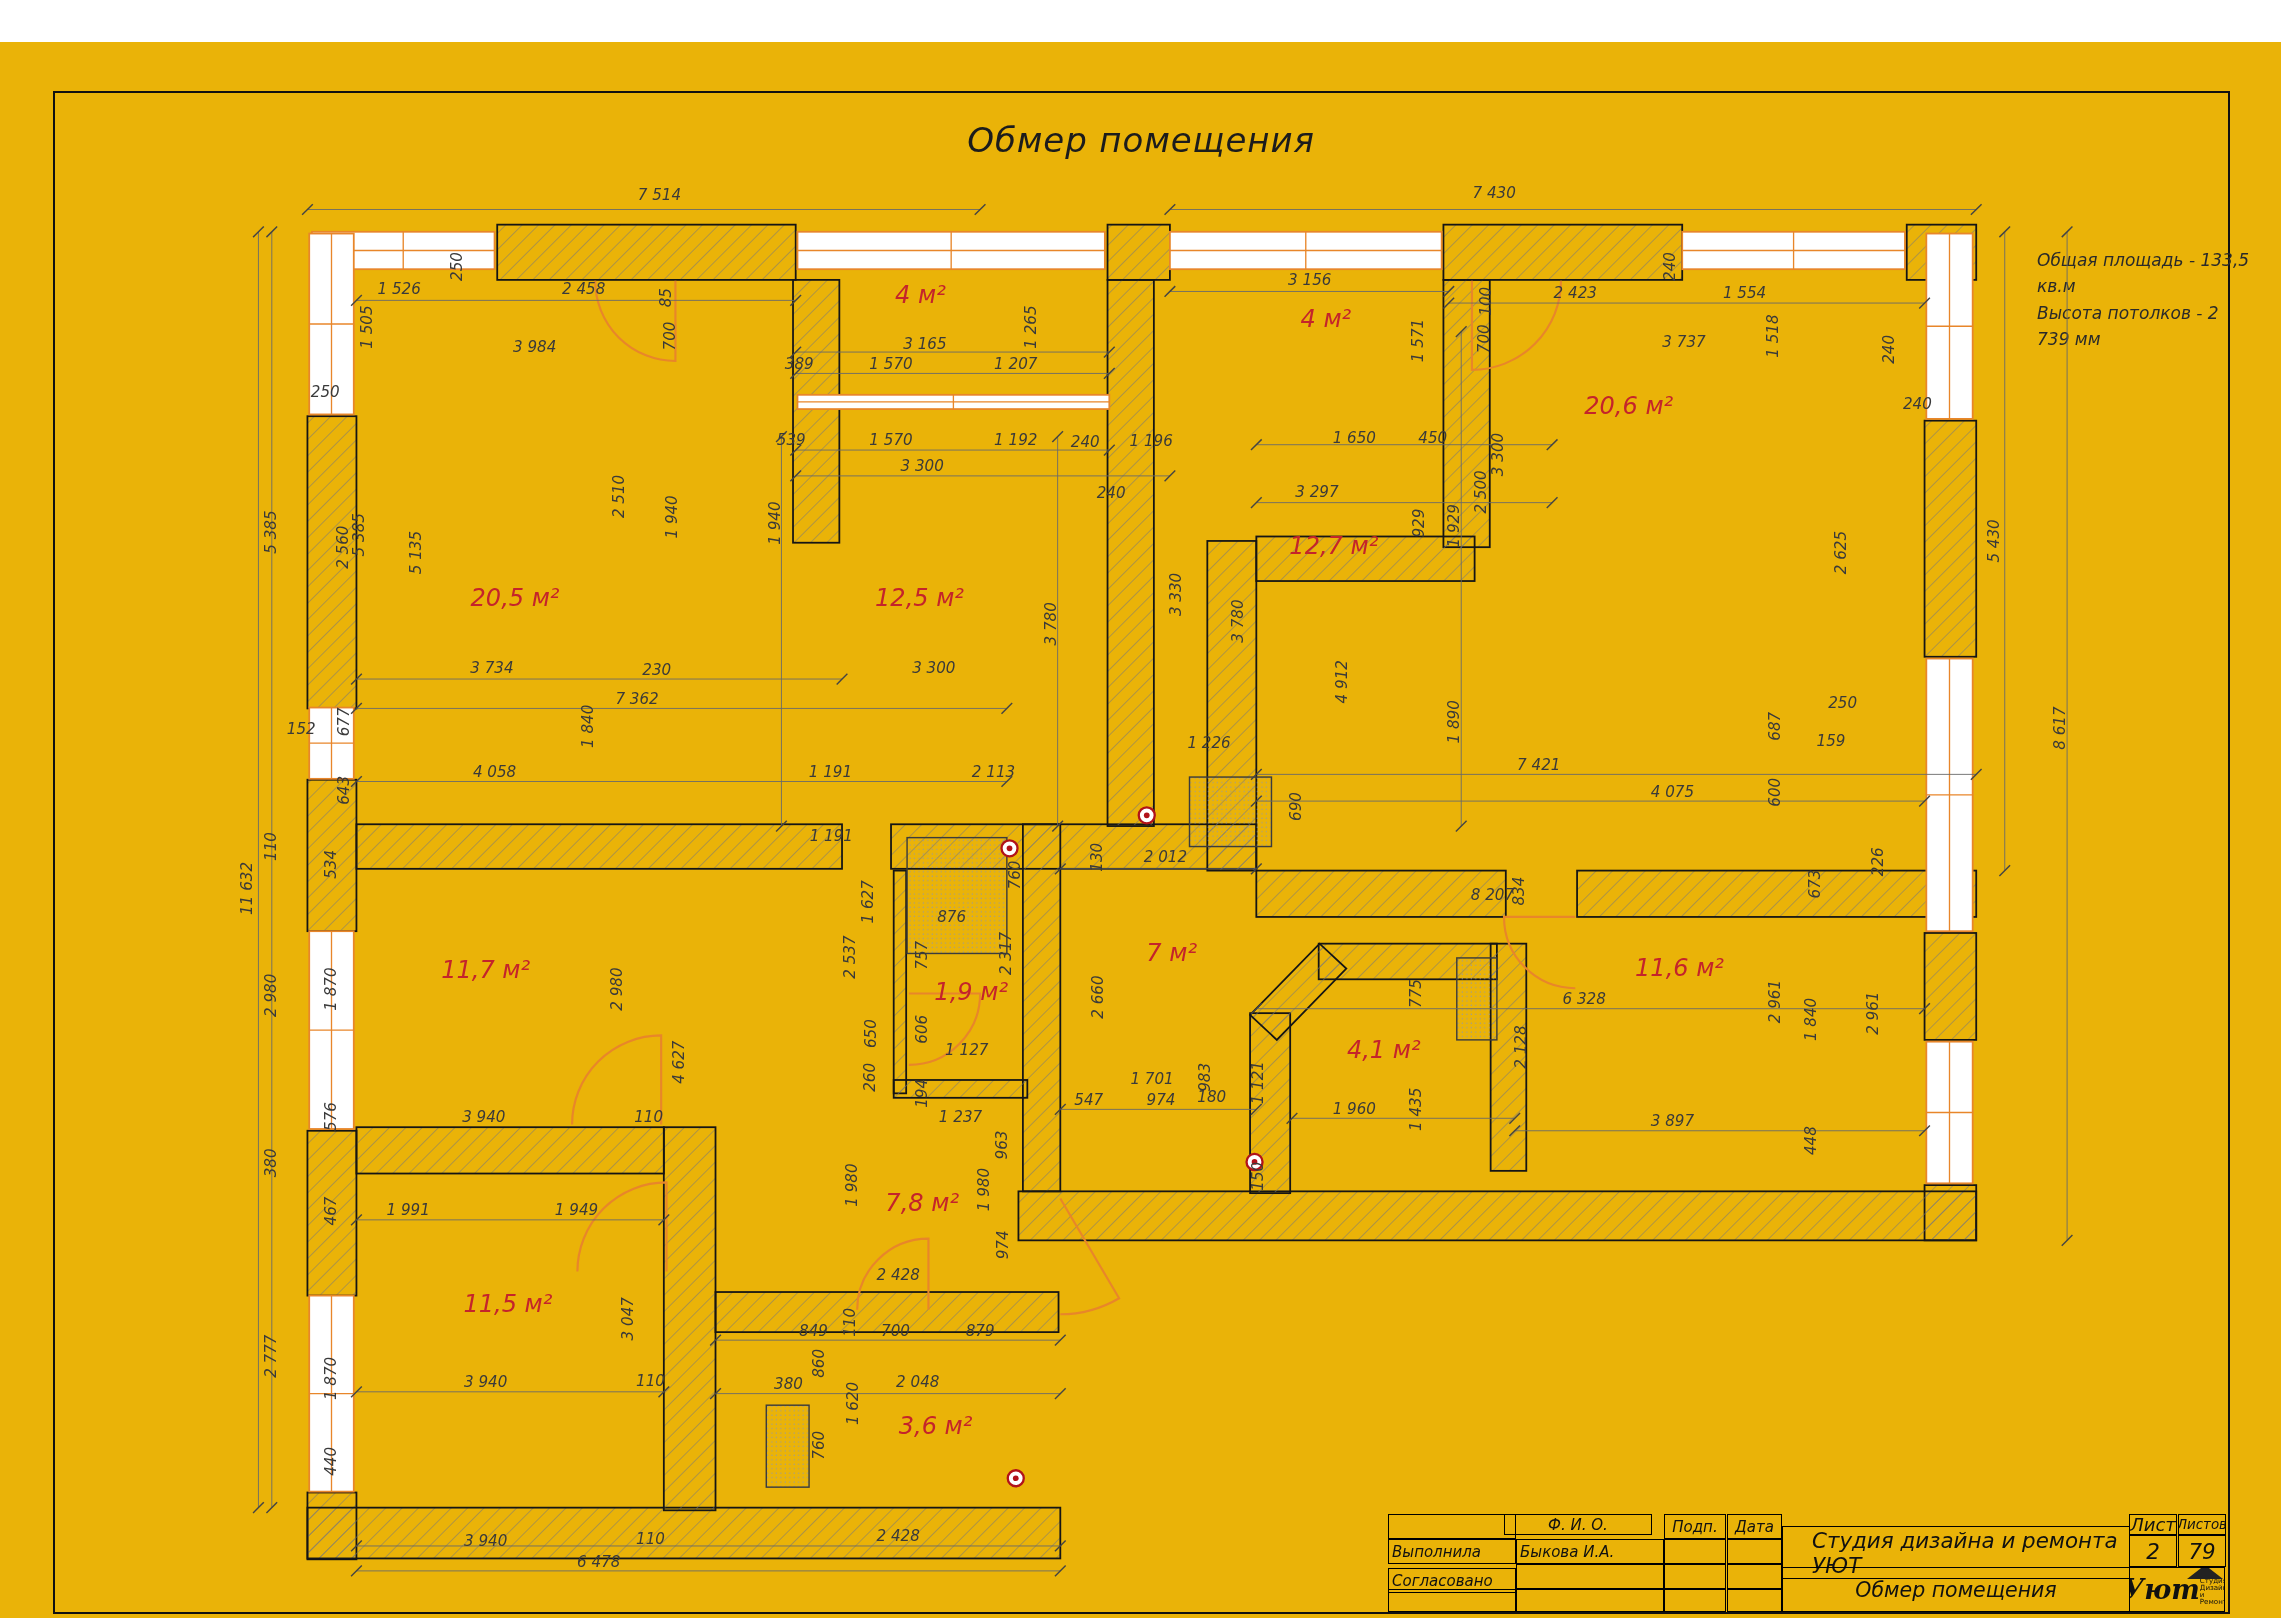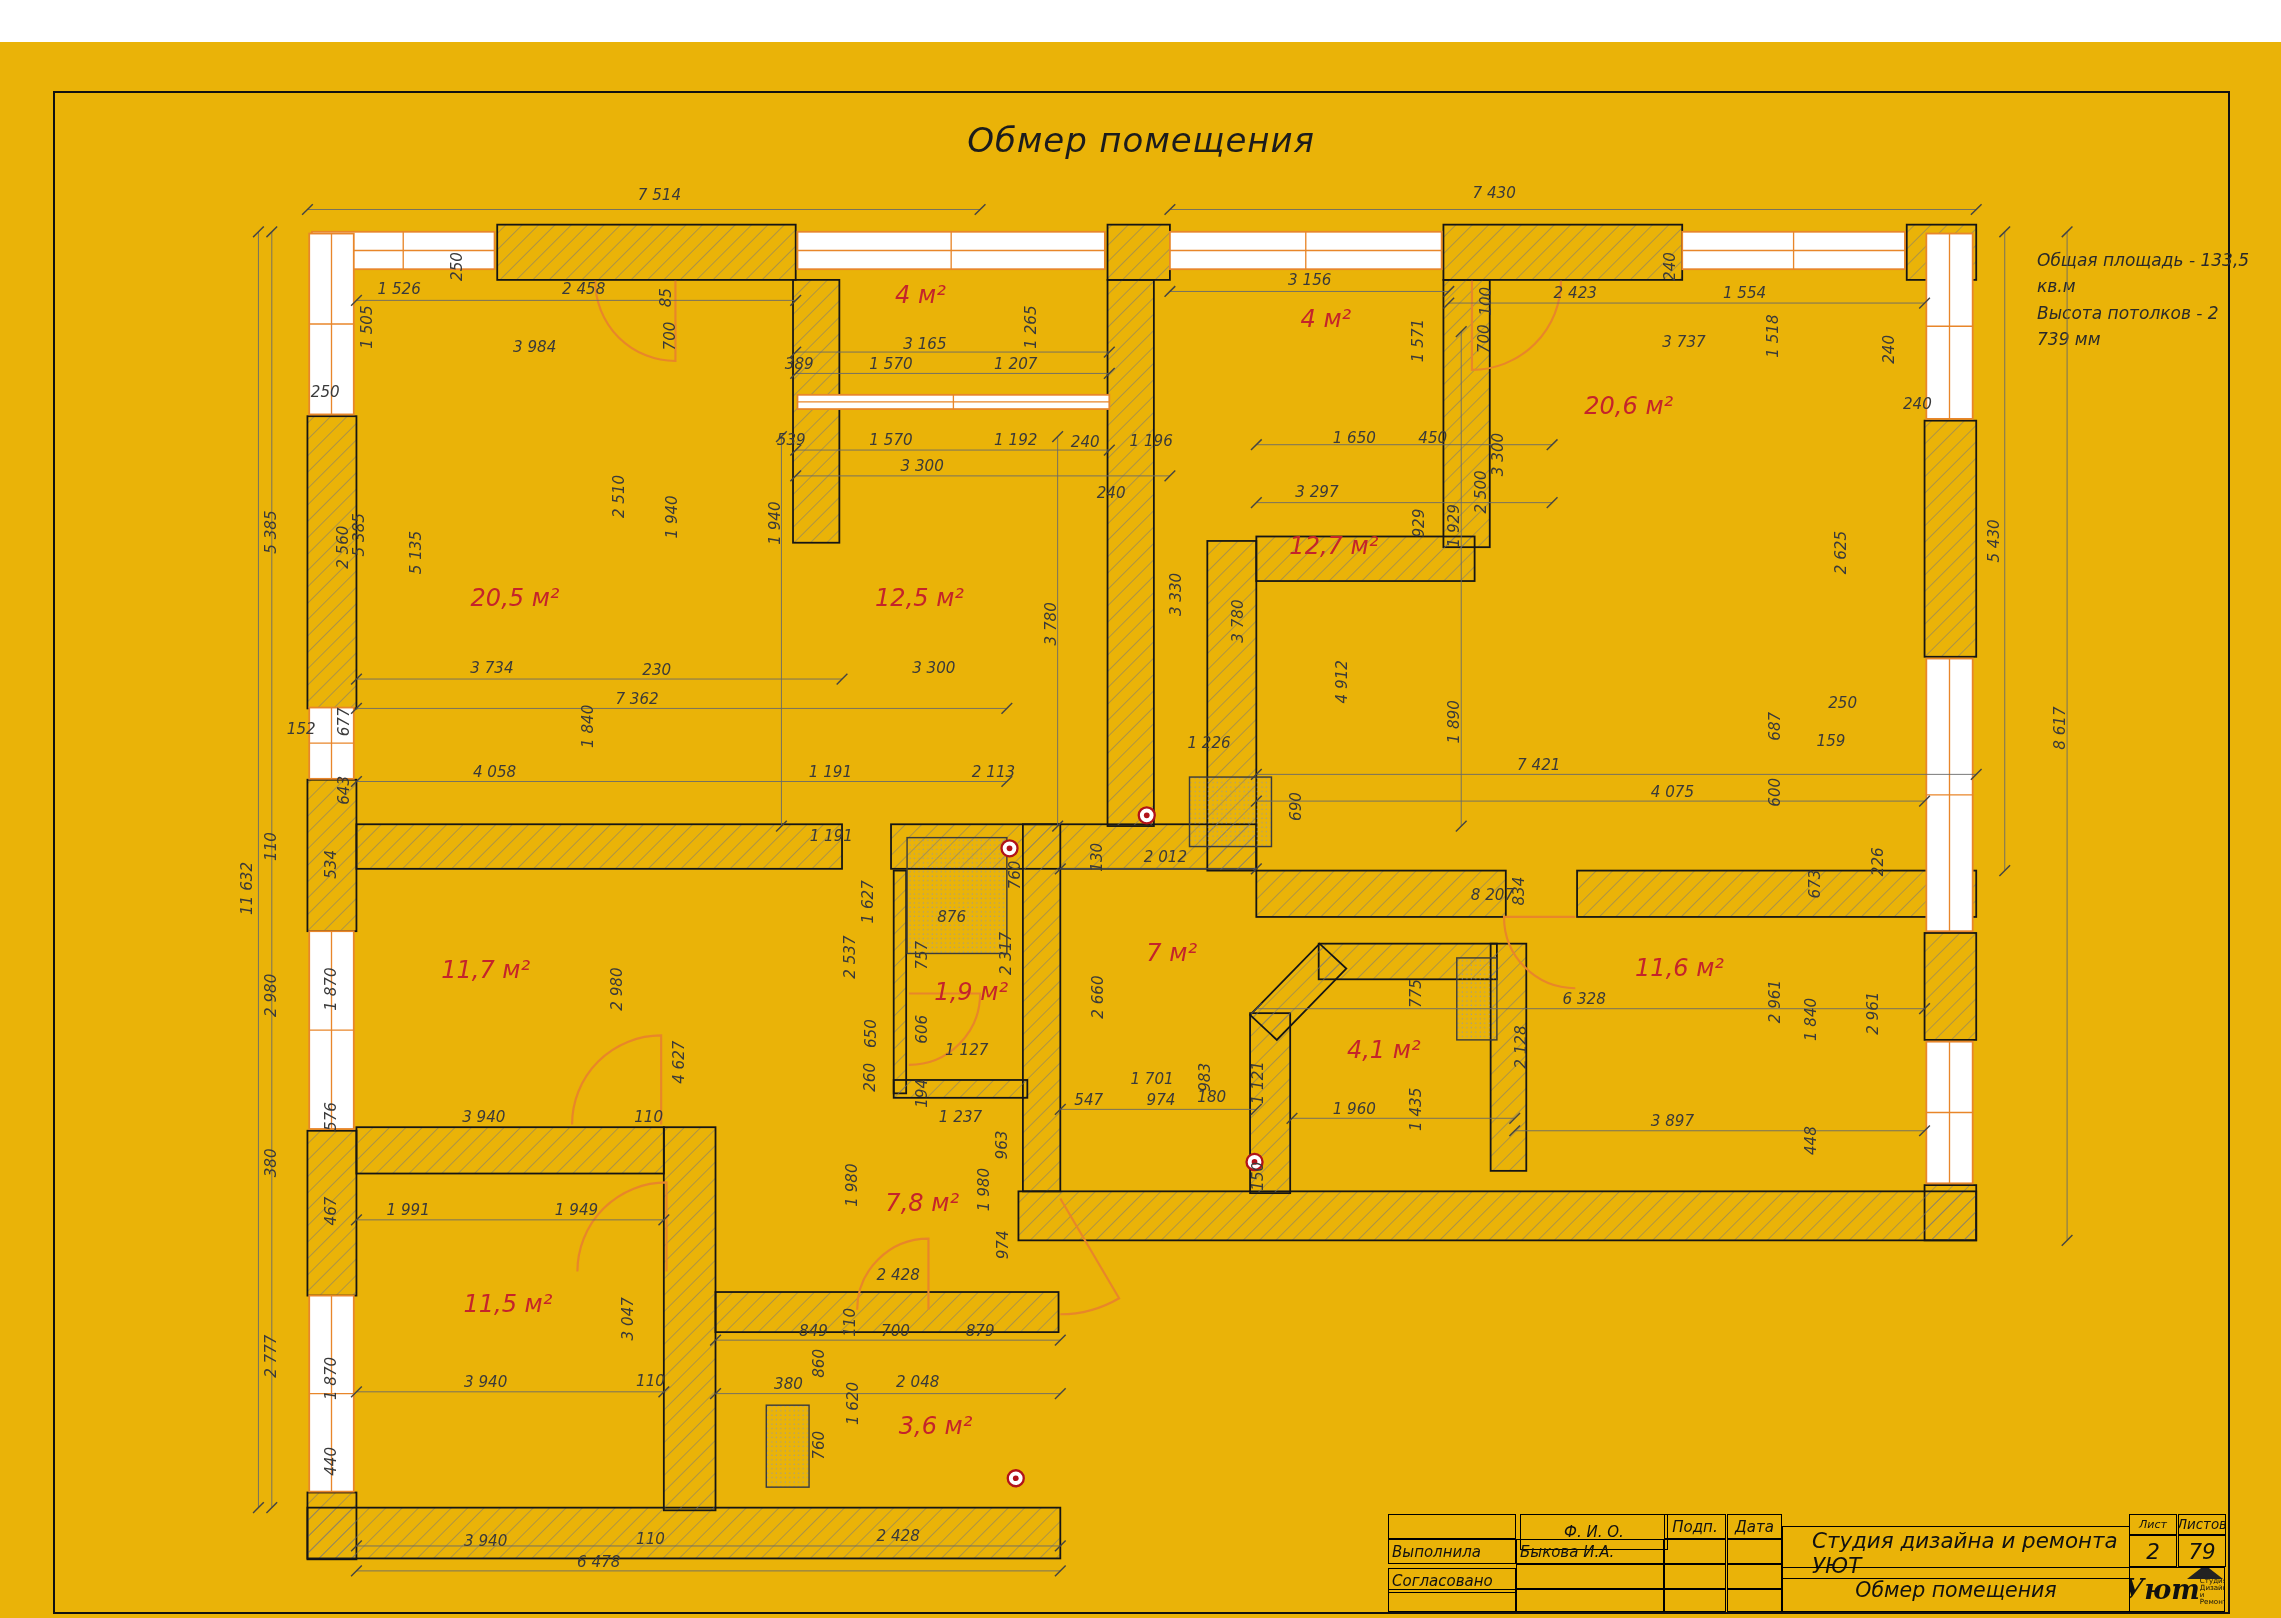--- a/index.html
+++ b/index.html
@@ -417,39 +417,39 @@
         <text x="1050" y="1562" fill="#c4242b" font-size="27" font-style="italic" text-anchor="middle" font-family="DejaVu Sans, sans-serif">3,6 м²</text>
       </g>
   </svg>
 
   <div id="tblock">
     <div class="tb left" style="left:0;top:25px;width:128px;height:25px;">Выполнила</div>
     <div class="tb left" style="left:0;top:54px;width:128px;height:25px;">Согласовано</div>
     <div class="tb left" style="left:0;top:75px;width:128px;height:23px;"></div>
     <div class="tb" style="left:0;top:0;width:128px;height:25px;"></div>
 
-    <div class="tb" style="left:132px;top:0;width:148px;height:36px;">Ф. И. О.</div>
+    <div class="tb" style="left:116px;top:0;width:148px;height:21px;">Ф. И. О.</div>
     <div class="tb left" style="left:128px;top:25px;width:148px;height:25px;">Быкова И.А.</div>
     <div class="tb" style="left:128px;top:50px;width:148px;height:25px;"></div>
     <div class="tb" style="left:128px;top:75px;width:148px;height:23px;"></div>
 
     <div class="tb" style="left:276px;top:0;width:62px;height:25px;">Подп.</div>
     <div class="tb" style="left:276px;top:25px;width:62px;height:25px;"></div>
     <div class="tb" style="left:276px;top:50px;width:62px;height:25px;"></div>
     <div class="tb" style="left:276px;top:75px;width:62px;height:23px;"></div>
 
     <div class="tb" style="left:339px;top:0;width:55px;height:25px;">Дата</div>
     <div class="tb" style="left:339px;top:25px;width:55px;height:25px;"></div>
     <div class="tb" style="left:339px;top:50px;width:55px;height:25px;"></div>
     <div class="tb" style="left:339px;top:75px;width:55px;height:23px;"></div>
 
     <div class="tb company" style="left:394px;top:12px;width:348px;height:53px;padding-left:29px;">Студия дизайна и ремонта УЮТ</div>
     <div class="tb doc" style="left:394px;top:53px;width:348px;height:45px;">Обмер помещения</div>
 
-    <div class="tb" style="left:741px;top:0;width:48px;height:21.4px;font-size:11px;">Лист</div>
+    <div class="tb" style="left:741px;top:0;width:48px;height:21.4px;font-size:18px;">Лист</div>
     <div class="tb" style="left:790px;top:0;width:48px;height:21.4px;font-size:13.4px;">Листов</div>
     <div class="tb big-num" style="left:741px;top:21.4px;width:48px;height:32px;">2</div>
     <div class="tb big-num" style="left:790px;top:21.4px;width:48px;height:32px;">79</div>
 
     <div class="tb" id="logo-box" style="left:741px;top:53px;width:96px;height:45px;">
       <div class="logo-word">
         <span>Уют</span>
         <span class="roof"></span>
       </div>
       <div class="logo-sub">Студия Дизайна и Ремонта</div>

